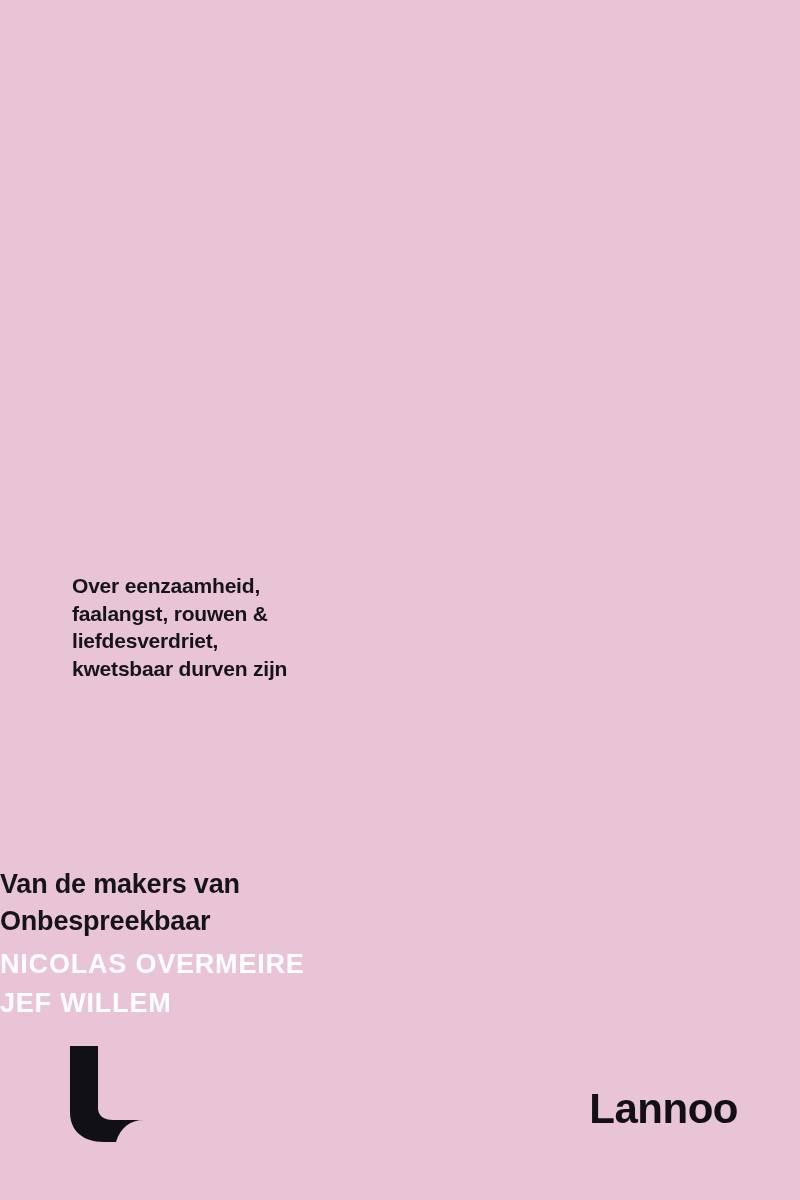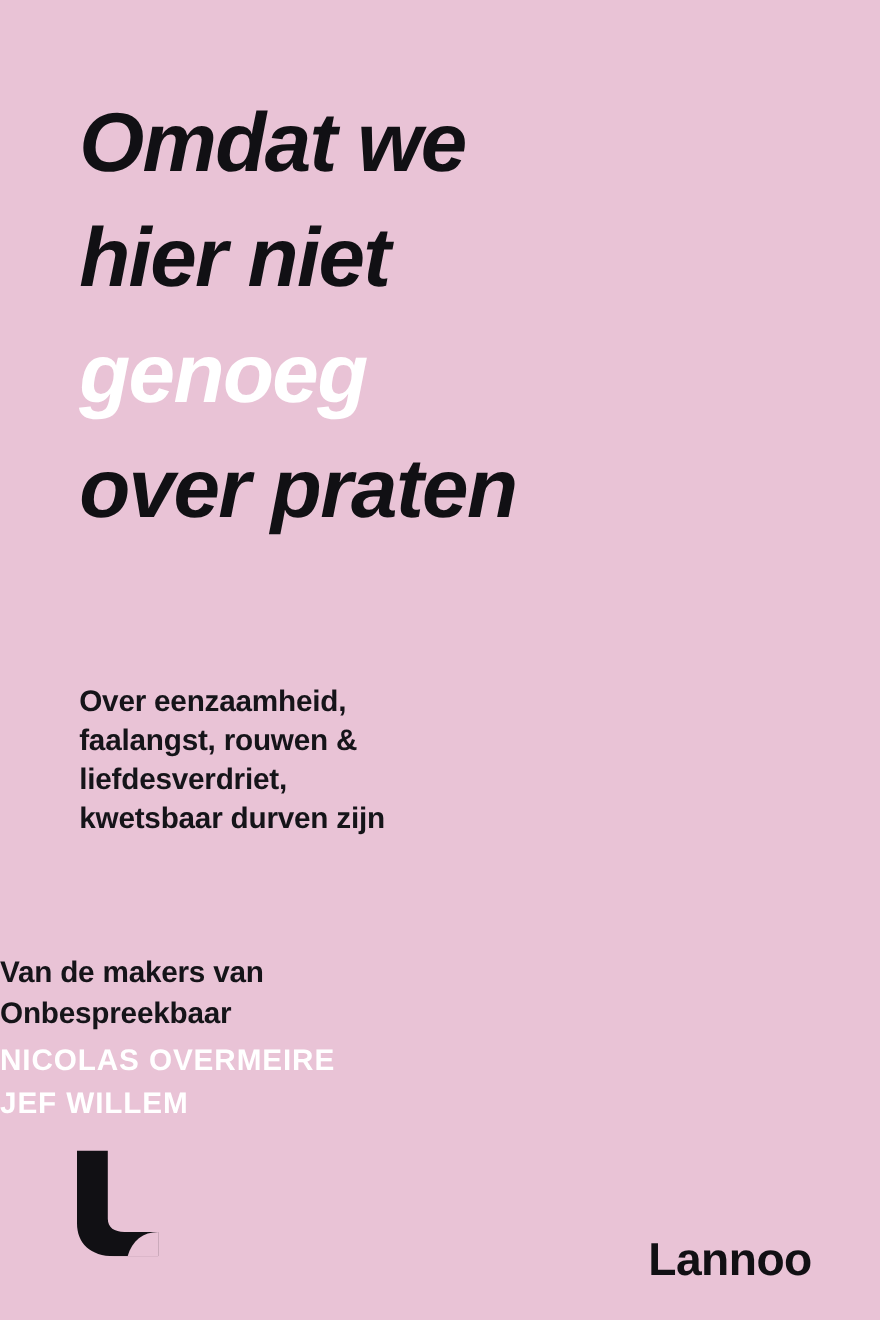--- a/index.html
+++ b/index.html
@@ -43,25 +43,24 @@
   }
 
   
   .subtitle {
     position: absolute;
     left: 72px;
     top: 572px;
     width: 600px;
     font-family: "Liberation Sans", sans-serif;
     font-weight: bold;
-    font-size: 27px;
+    font-size: 21px;
     line-height: 1.32;
     color: #151419;
     letter-spacing: -0.2px;
-    margin-top: 48px;
   }
   .subtitle div {
     white-space: nowrap;
   }
 
   
   .credits {
     position: absolute;
     left: 0;
     top: 866px;
@@ -101,34 +100,27 @@
   }
   .publisher-name {
     position: absolute;
     right: 62px;
     top: 1085px;
     font-family: "Liberation Sans", sans-serif;
     font-weight: bold;
     font-size: 42px;
     letter-spacing: -0.5px;
     color: #111014;
-    margin-top: 36px;
   }
 </style>
 </head>
 <body>
 
 <div class="cover" style="background: rgb(233, 195, 214);">
 
-  <div class="title-block">
-    <div class="title-line" style="color: rgb(17, 16, 20);">Omdat we</div>
-    <div class="title-line" style="color: rgb(17, 16, 20);">hier niet</div>
-    <div class="title-line accent" style="color: rgb(255, 255, 255);">genoeg</div>
-    <div class="title-line" style="color: rgb(17, 16, 20);">over praten</div>
-  </div>
 
   <div class="subtitle">
     <div>Over eenzaamheid,</div>
     <div>faalangst, rouwen &amp;</div>
     <div>liefdesverdriet,</div>
     <div>kwetsbaar durven zijn</div>
   </div>
 
   <div class="credits">
     <div class="makers">

